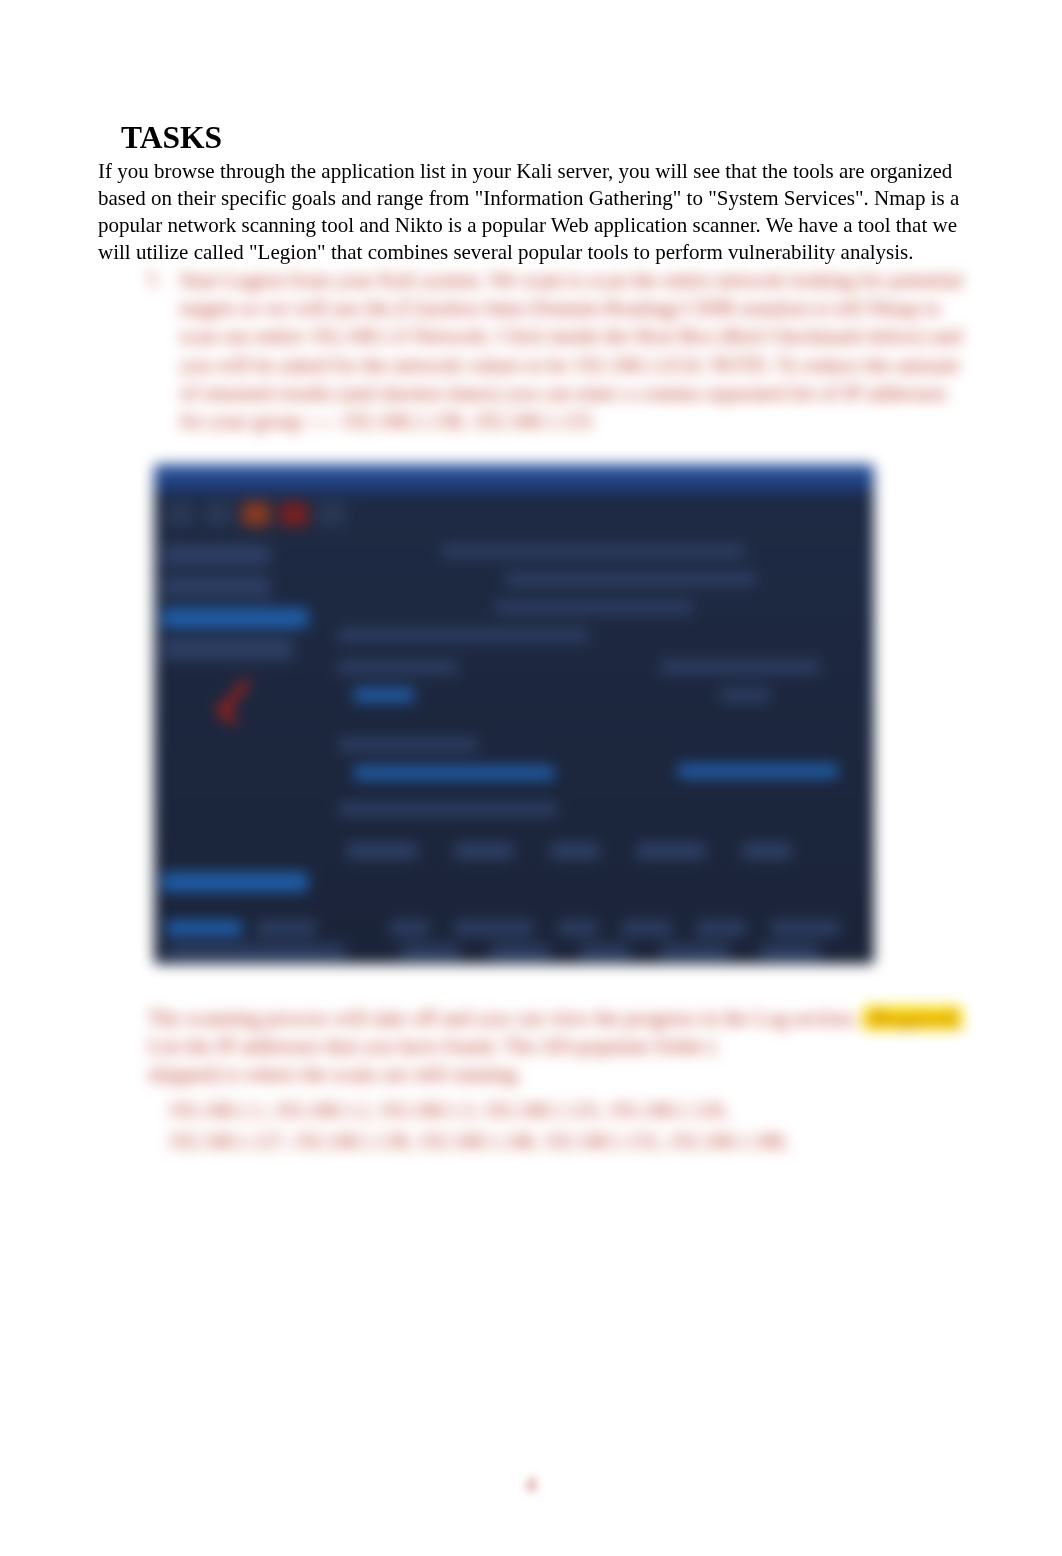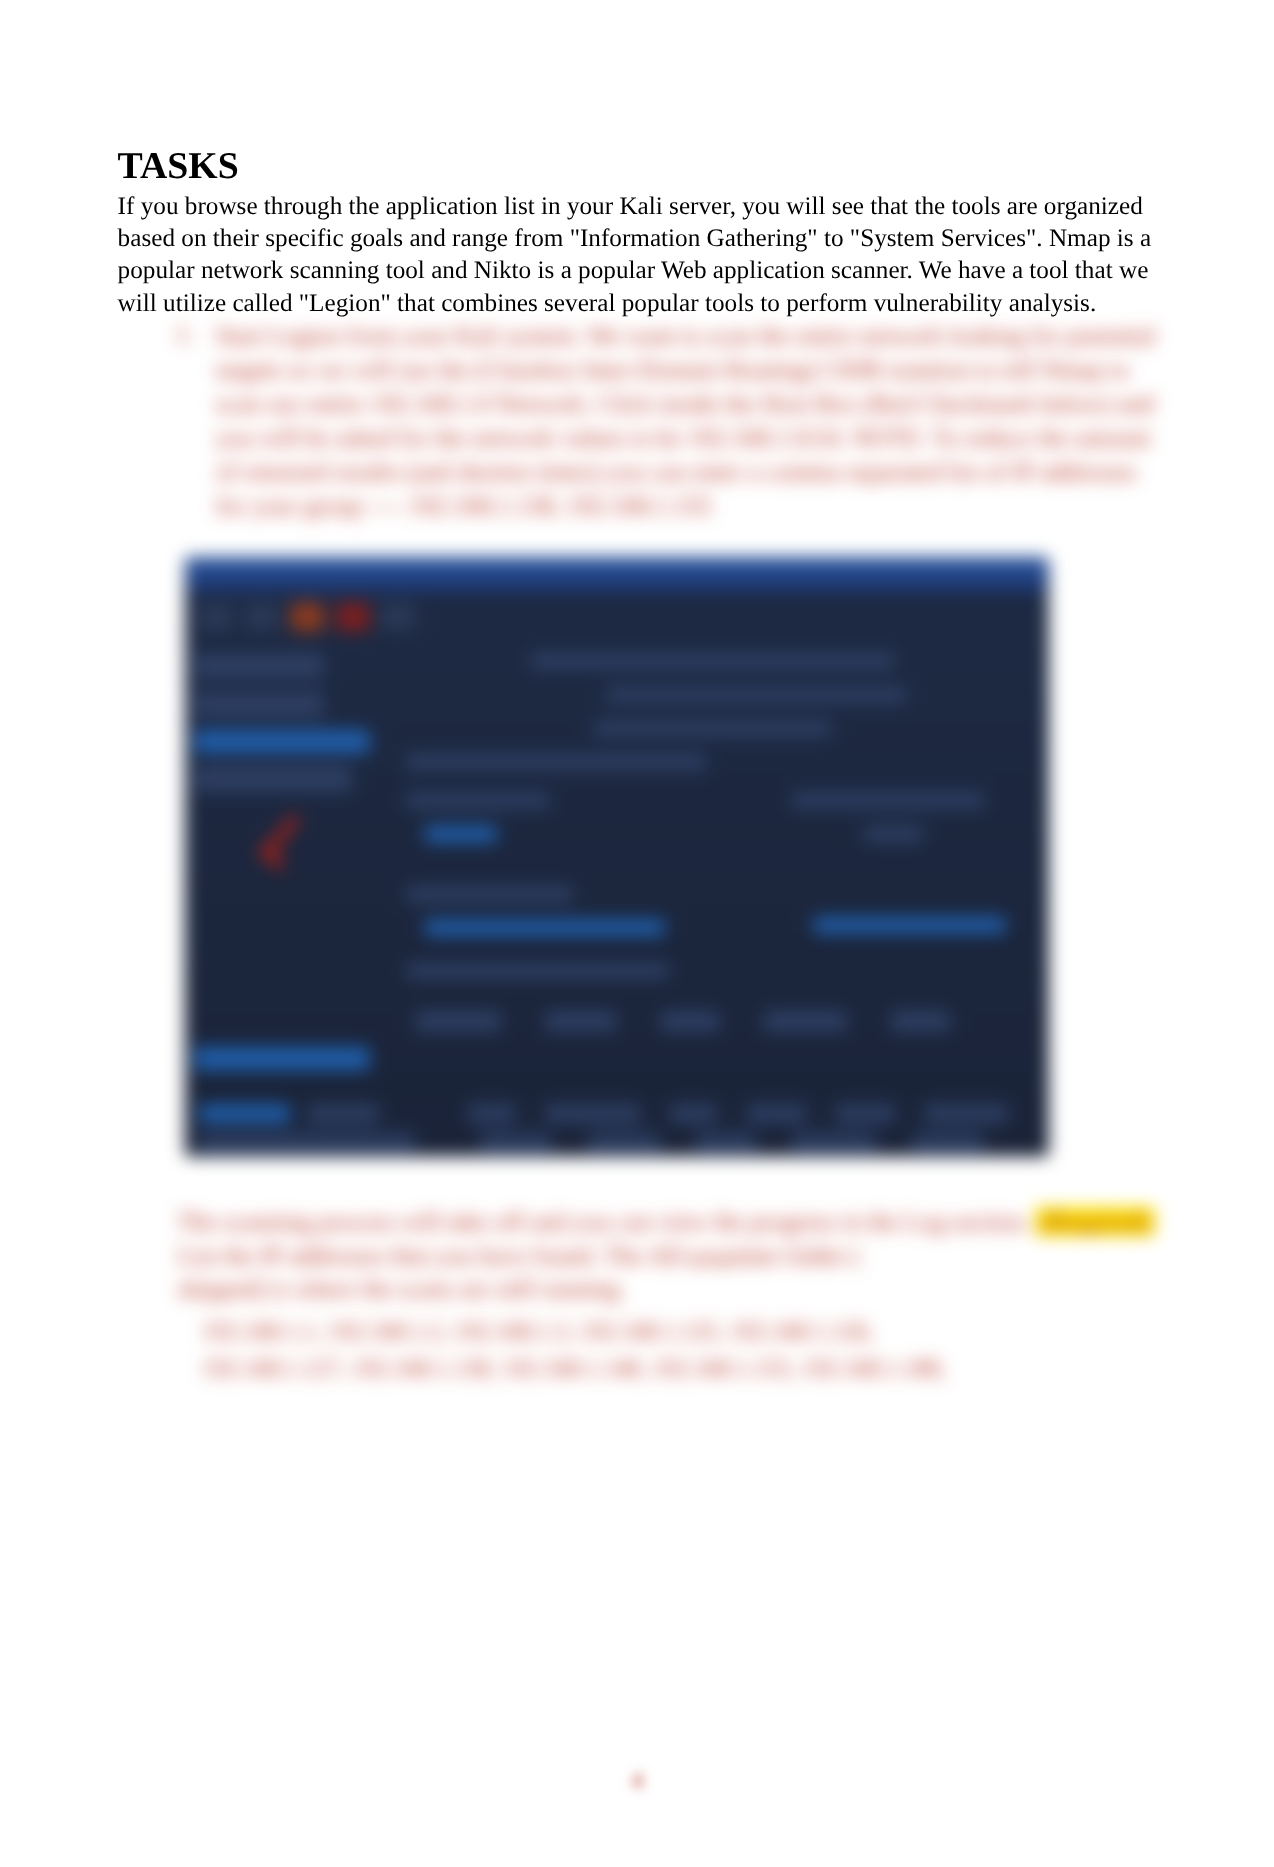--- a/index.html
+++ b/index.html
@@ -13,20 +13,21 @@
       background: #ffffff;
       font-family: "Times New Roman", Times, serif;
       font-size: 21px;
       color: #000000;
       padding: 120px 98px 40px 98px;
       position: relative;
     }
     .tasks-heading {
       font-weight: bold;
       margin-bottom: 2px;
+      margin-left: 23px;
     }
     .intro-paragraph {
       line-height: 1.28;
     }
     .ordered-section {
       padding-left: 48px;
     }
     .step-row {
       display: flex;
       gap: 18px;

